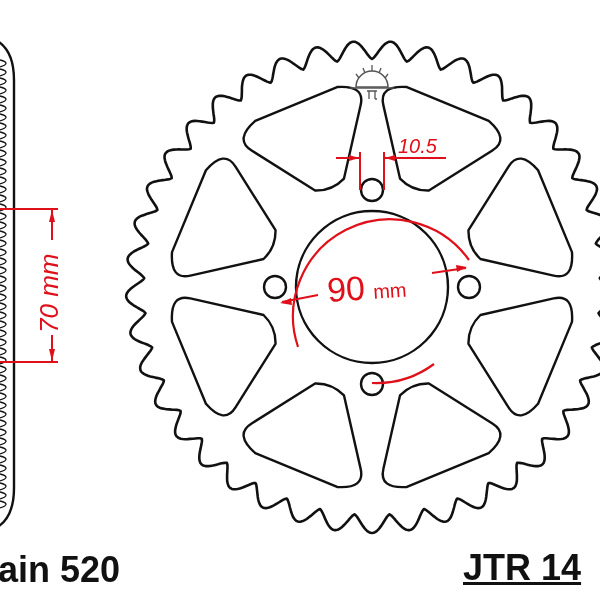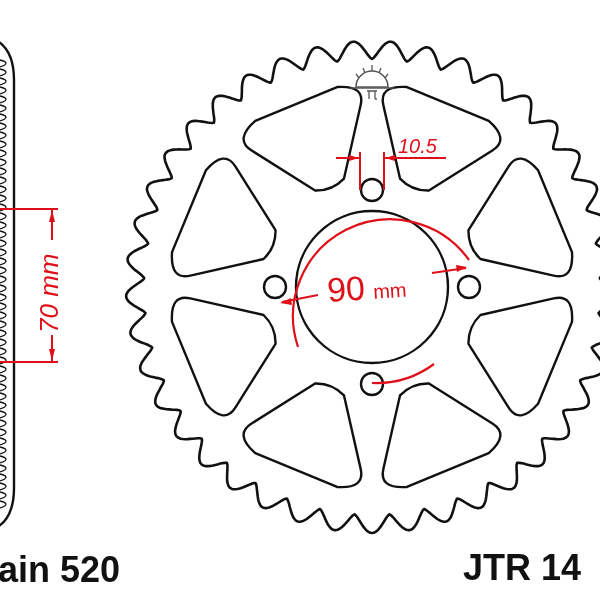--- a/index.html
+++ b/index.html
@@ -1,20 +1,20 @@
 <!DOCTYPE html>
 <html><head>
 <meta charset="utf-8">
 <style>
   html, body { margin:0; padding:0; background:#ffffff; }
   body { width:600px; height:600px; overflow:hidden; position:relative; font-family:"Liberation Sans", sans-serif; }
   #canvas { position:absolute; left:0; top:0; width:600px; height:600px; }
   .label-bold { position:absolute; font-family:"Liberation Sans", sans-serif; font-weight:bold; color:#111; font-size:36px; line-height:1; white-space:nowrap; }
   #chain-label { left:-2px; top:552px; }
-  #part-label { left:463px; top:550px; }
+  #part-label { left:463px; top:550px;text-decoration:underline; }
 </style>
 </head>
 <body>
 
 <svg id="canvas" viewBox="0 0 600 600" xmlns="http://www.w3.org/2000/svg">
   <g id="side-view">
       <path d="M-4 40 Q14 50 14 80 L14 488 Q14 518 -4 528" fill="none" stroke="#111111" stroke-width="2.4"></path>
       <path d="M0 60 Q12 63 0 67" fill="none" stroke="#111111" stroke-width="1.3"></path>
       <path d="M0 69 Q12 72 0 76" fill="none" stroke="#111111" stroke-width="1.3"></path>
       <path d="M0 78 Q12 81 0 85" fill="none" stroke="#111111" stroke-width="1.3"></path>

